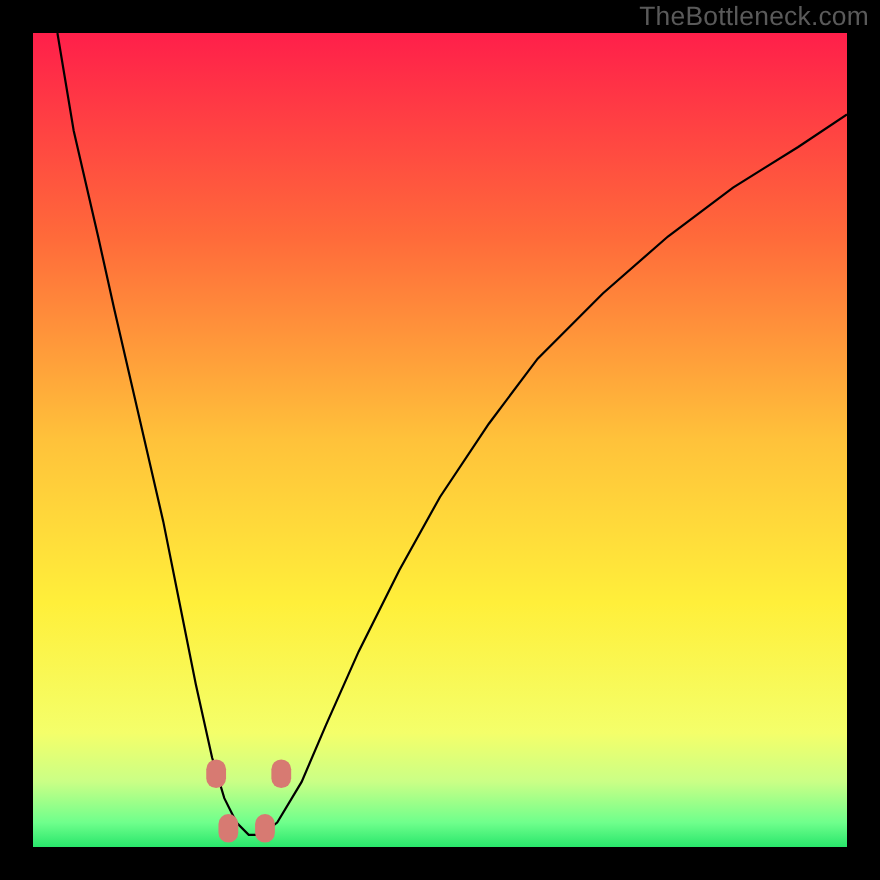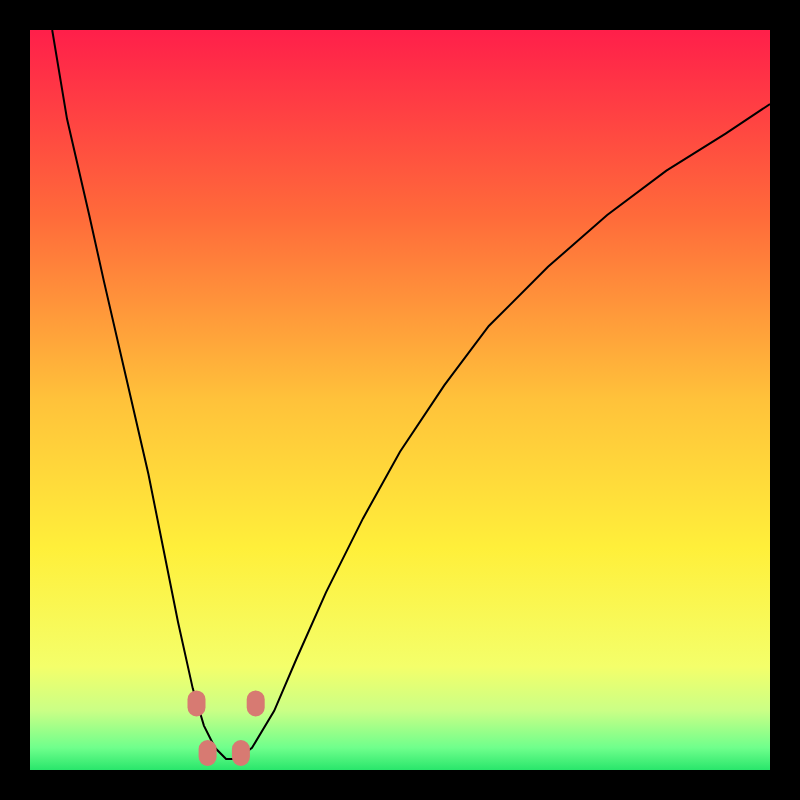--- a/index.html
+++ b/index.html
@@ -34,20 +34,21 @@
     width: 740px;
     height: 740px;
   }
   svg { display: block; }
 </style>
 </head>
 <body>
 
 <div class="frame">
 
+  <div class="watermark">TheBottleneck.com</div>
 
   <div class="plot-wrap">
     <svg id="plot-svg" viewBox="0 0 740 740" width="740" height="740">
       <defs>
         <linearGradient id="bg-grad" x1="0" y1="0" x2="0" y2="1">
             <stop offset="0%" stop-color="#ff1f4a"></stop>
             <stop offset="25%" stop-color="#ff6a3a"></stop>
             <stop offset="50%" stop-color="#ffc23a"></stop>
             <stop offset="70%" stop-color="#ffef3a"></stop>
             <stop offset="86%" stop-color="#f4ff6a"></stop>

